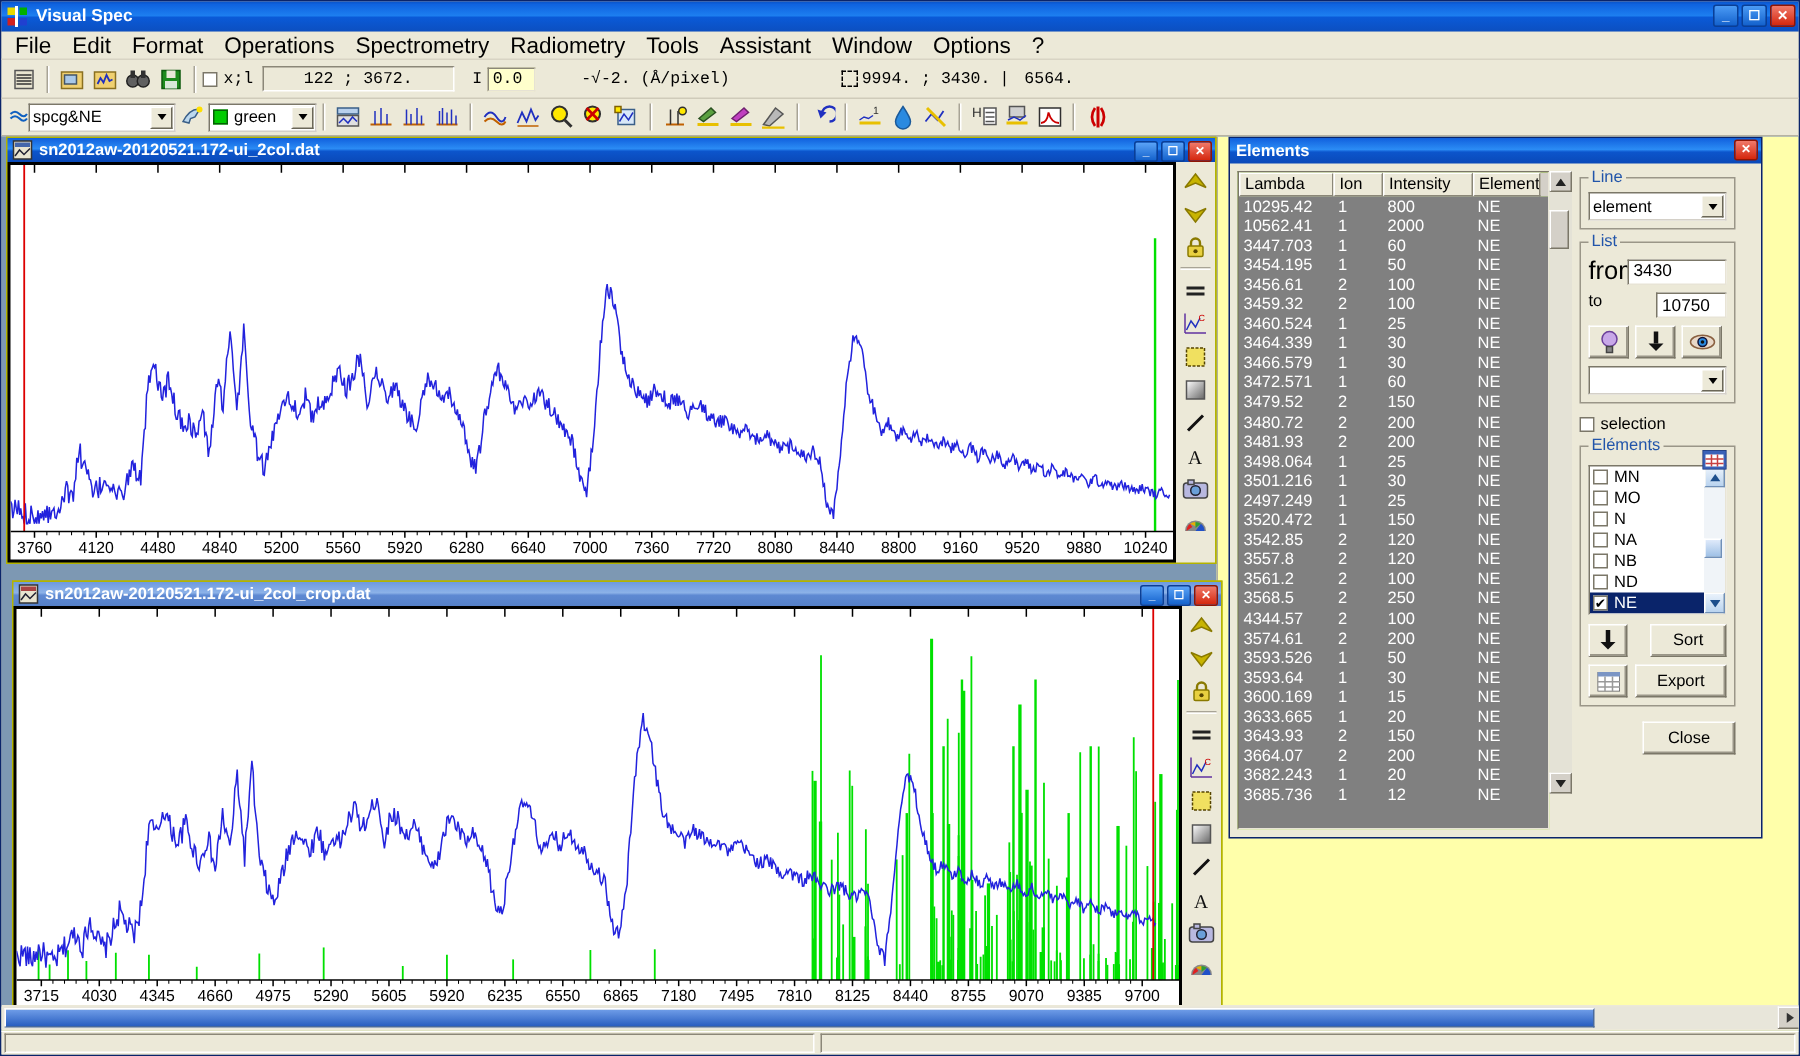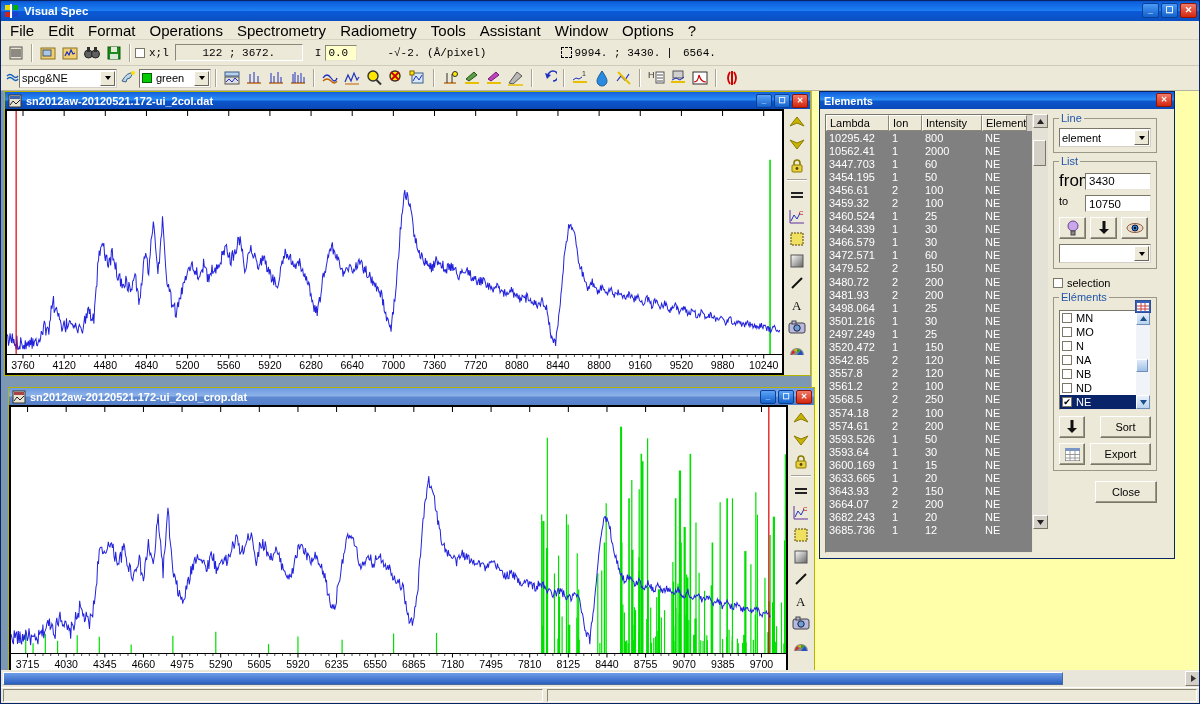--- a/index.html
+++ b/index.html
@@ -1225,21 +1225,21 @@
                 <span class="c-int">100</span>
                 <span class="c-el">NE</span>
               </div>
               <div class="lv-row">
                 <span class="c-lam">3568.5</span>
                 <span class="c-ion">2</span>
                 <span class="c-int">250</span>
                 <span class="c-el">NE</span>
               </div>
               <div class="lv-row">
-                <span class="c-lam">3574.18</span>
+                <span class="c-lam">4344.57</span>
                 <span class="c-ion">2</span>
                 <span class="c-int">100</span>
                 <span class="c-el">NE</span>
               </div>
               <div class="lv-row">
                 <span class="c-lam">3574.61</span>
                 <span class="c-ion">2</span>
                 <span class="c-int">200</span>
                 <span class="c-el">NE</span>
               </div>
@@ -1321,21 +1321,21 @@
                 </span>
             </div>
           </div>
 
           <div class="grp">
             <span class="grp-label">List</span>
             <div style="display:flex;align-items:center;margin-bottom:4px;">
               <span style="width:26px;font-size:17px;color:#000;">from</span>
               <span class="tinput" style="flex:1;">3430</span>
             </div>
-            <div style="display:flex;align-items:flex-start;margin-bottom:5px;">
+            <div style="display:flex;align-items:flex-start;margin-bottom:5px;gap:19px;">
               <span style="width:26px;font-size:11px;color:#000;">to</span>
               <span class="tinput" style="flex:1;">10750</span>
             </div>
             <div style="display:flex;gap:4px;margin-bottom:5px;">
               <span class="btn" style="width:27px;height:22px;">
                 <svg width="14" height="16" viewBox="0 0 14 16">
                     <circle cx="7" cy="6" r="5" fill="#c8a8e8" stroke="#6a3f9a"></circle>
                     <rect x="5" y="11" width="4" height="4" fill="#888" stroke="#444"></rect>
                   </svg>
               </span>

